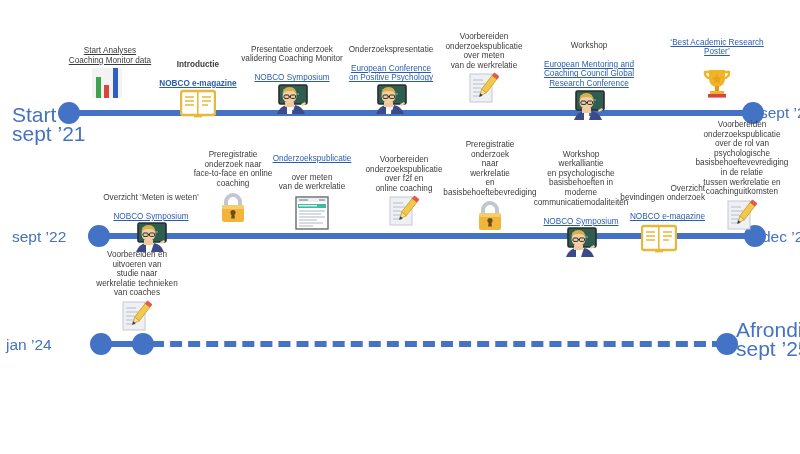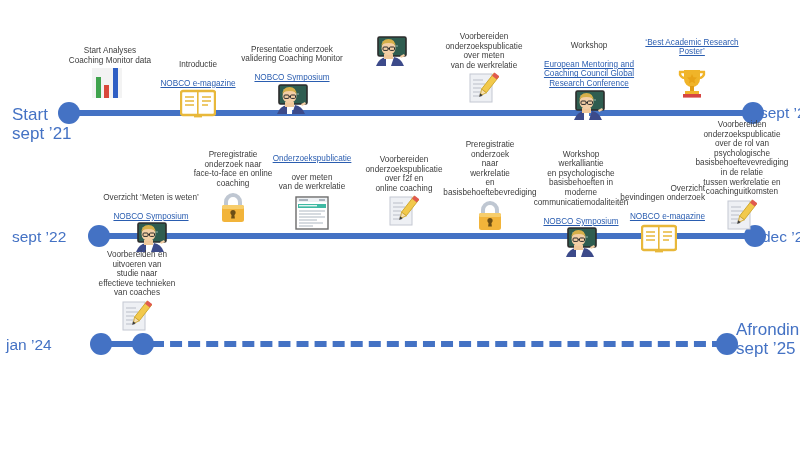--- a/index.html
+++ b/index.html
@@ -23,21 +23,21 @@
   .node{
     position:absolute;width:22px;height:22px;border-radius:50%;
     background:#4472c4;
   }
 
   
   .endcap{
     position:absolute;color:#4472c4;font-size:15.5px;line-height:17px;
     white-space:nowrap;
   }
-  .endcap.big{font-size:17px;line-height:19px;}
+  .endcap.big{font-size:21px;line-height:19px;}
 
   
   .ms{position:absolute;text-align:center;}
   .ms .txt{
     font-size:8.2px;line-height:9.6px;color:#3c3c3c;
     white-space:pre-line;
   }
   .ms .txt .lnk{
     color:#2a5db0;text-decoration:underline;
   }
@@ -82,34 +82,34 @@
   <div class="node" style="left:742px;top:102px;"></div>
 
   <div class="endcap big" style="left:12px;top:105px;">
     <div>Start</div>
     <div>sept ’21</div>
   </div>
   <div class="endcap" style="left:760px;top:104px;">
     <div>sept ’22</div>
   </div>
 
-  <div class="ms" style="left:57px;top:46px;width:106px;">
+  <div class="ms" style="left:57px;top:46px;width:106px;text-decoration:underline;">
     <div class="txt">Start Analyses
 Coaching Monitor data</div>
     <div class="icon" style="width:40px;">
       <div class="ic ic-chart">
         <i class="bg"></i>
           <i class="b1"></i>
           <i class="b2"></i>
           <i class="b3"></i>
       </div>
     </div>
   </div>
 
-  <div class="ms" style="left:157px;top:50px;width:82px;">
+  <div class="ms" style="left:157px;top:50px;width:82px;font-weight:bold;">
     <div class="txt">
       <span>Introductie</span><br>
       <span class="lnk">NOBCO e-magazine</span>
     </div>
     <div class="icon" style="width:36px;">
       <svg class="ic ic-book" viewBox="0 0 36 30">
         <rect x="1" y="2" width="34" height="24" rx="2" fill="#ffffff" stroke="#e8b83a" stroke-width="2.4"></rect>
         <rect x="17" y="3" width="1.6" height="22" fill="#e8b83a"></rect>
         <path d="M5 8 h9 M5 12 h9 M5 16 h9" stroke="#e8b83a" stroke-width="1.5" fill="none"></path>
         <path d="M22 8 h9 M22 12 h9 M22 16 h6" stroke="#e8b83a" stroke-width="1.5" fill="none"></path>
@@ -136,20 +136,24 @@
         <rect x="9" y="11" width="5" height="3.4" rx="1" fill="none" stroke="#2b2b2b" stroke-width="1"></rect>
         <rect x="15.5" y="11" width="5" height="3.4" rx="1" fill="none" stroke="#2b2b2b" stroke-width="1"></rect>
         <path d="M14 12.7 h1.5" stroke="#2b2b2b" stroke-width="1"></path>
         <rect x="12" y="23" width="5" height="7" fill="#ffffff"></rect>
         <path d="M26 20 l4-2 1 2 -4 2 z" fill="#f3cfa6"></path>
       </svg>
     </div>
   </div>
 
   <div class="ms" style="left:339px;top:35px;width:104px;">
+    <div class="txt">
+      <span>Onderzoekspresentatie</span><br>
+      <span class="lnk">European Conference<br>on Positive Psychology</span>
+    </div>
     <div class="icon" style="width:34px;">
       <svg class="ic ic-teacher" viewBox="0 0 34 30">
         <rect x="4" y="1" width="28" height="19" rx="1.5" fill="#2f5d50" stroke="#2b2b2b" stroke-width="1.6"></rect>
         <path d="M8 6 h12 M8 10 h16 M8 14 h9" stroke="#bcd6cd" stroke-width="1" fill="none" opacity=".7"></path>
         <path d="M2 30 q3-8 10-9 l3 9 z" fill="#3c4a8a"></path>
         <path d="M20 21 q7 1 10 9 l-13 0 z" fill="#3c4a8a"></path>
         <rect x="10" y="18" width="9" height="5" fill="#f0c89a"></rect>
         <circle cx="14.5" cy="12" r="7" fill="#f3cfa6"></circle>
         <path d="M7.5 11 q0-8 7-8 q7 0 7 8 q0-4-7-4 q-7 0-7 4z" fill="#d6b04a"></path>
         <rect x="9" y="11" width="5" height="3.4" rx="1" fill="none" stroke="#2b2b2b" stroke-width="1"></rect>
@@ -196,21 +200,21 @@
         <path d="M7.5 11 q0-8 7-8 q7 0 7 8 q0-4-7-4 q-7 0-7 4z" fill="#d6b04a"></path>
         <rect x="9" y="11" width="5" height="3.4" rx="1" fill="none" stroke="#2b2b2b" stroke-width="1"></rect>
         <rect x="15.5" y="11" width="5" height="3.4" rx="1" fill="none" stroke="#2b2b2b" stroke-width="1"></rect>
         <path d="M14 12.7 h1.5" stroke="#2b2b2b" stroke-width="1"></path>
         <rect x="12" y="23" width="5" height="7" fill="#ffffff"></rect>
         <path d="M26 20 l4-2 1 2 -4 2 z" fill="#f3cfa6"></path>
       </svg>
     </div>
   </div>
 
-  <div class="ms" style="left:638px;top:28px;width:108px;">
+  <div class="ms" style="left:663px;top:28px;width:108px;">
     <div class="txt">
       <span class="lnk">‘Best Academic Research<br>Poster’</span><br>
     </div>
     <div class="icon" style="width:32px;">
       <svg class="ic ic-trophy" viewBox="0 0 32 32">
         <path d="M8 3 h16 v9 a8 8 0 0 1 -16 0 z" fill="#f0b429"></path>
         <path d="M8 5 h-4 a5 5 0 0 0 5 6" fill="none" stroke="#f0b429" stroke-width="2.4"></path>
         <path d="M24 5 h4 a5 5 0 0 1 -5 6" fill="none" stroke="#f0b429" stroke-width="2.4"></path>
         <rect x="14" y="19" width="4" height="5" fill="#e09c14"></rect>
         <rect x="9" y="24" width="14" height="3.4" fill="#f0b429"></rect>
@@ -391,21 +395,21 @@
           <rect x="15" y="0" width="6" height="4" fill="#e05a4f"></rect>
         </g>
       </svg>
     </div>
   </div>
 
   <div class="ms" style="left:82px;top:250px;width:110px;">
     <div class="txt">Voorbereiden en
 uitvoeren van
 studie naar
-effectieve technieken
+werkrelatie technieken
 van coaches</div>
     <div class="icon" style="width:30px;">
       <svg class="ic ic-memo" viewBox="0 0 30 32">
         <rect x="1" y="3" width="22" height="28" fill="#eef0f4" stroke="#c4c8d2" stroke-width="1"></rect>
         <path d="M4 9 h10 M4 13 h12 M4 17 h8 M4 21 h12 M4 25 h9" stroke="#b9bdc8" stroke-width="1.2" fill="none"></path>
         <g transform="rotate(38 18 16)">
           <rect x="15" y="1" width="6" height="20" fill="#f2c94c" stroke="#c9a227" stroke-width=".8"></rect>
           <path d="M15 21 l3 6 3-6 z" fill="#f5deb3" stroke="#c9a227" stroke-width=".8"></path>
           <path d="M16.2 25.2 l1.8 3.4 1.8-3.4 z" fill="#3b3b3b"></path>
           <rect x="15" y="0" width="6" height="4" fill="#e05a4f"></rect>

